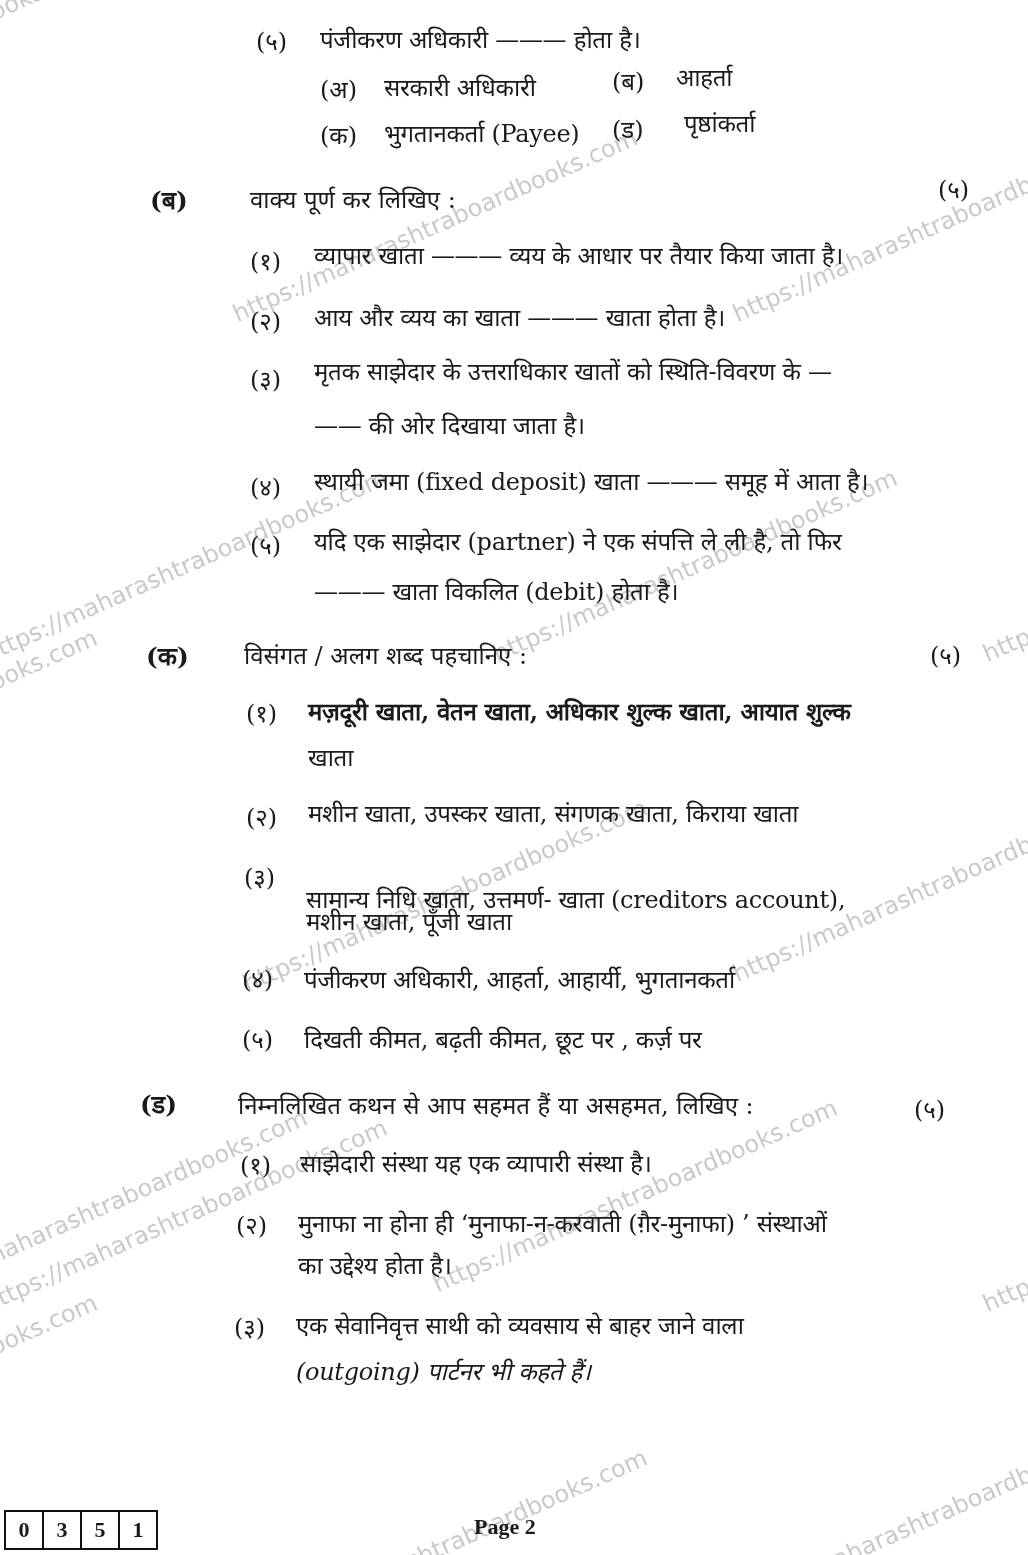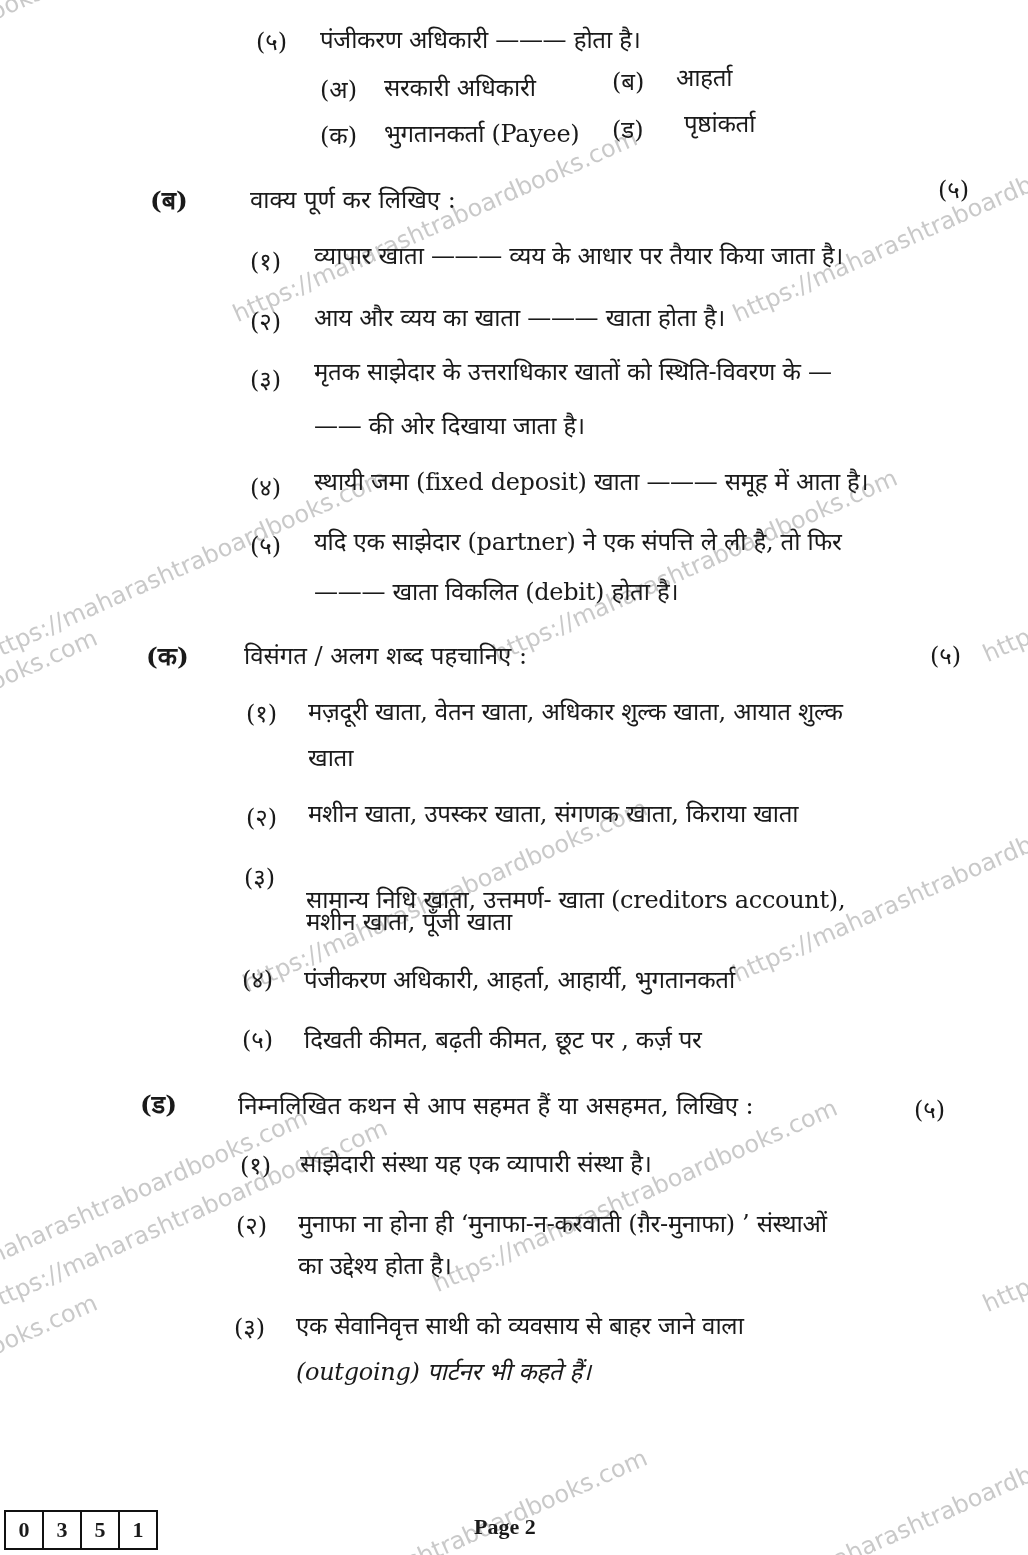--- a/index.html
+++ b/index.html
@@ -84,21 +84,21 @@
   <span class="abs txt" style="left:314px; top:524px;">यदि एक साझेदार (partner) ने एक संपत्ति ले ली है, तो फिर</span>
   <span class="abs txt" style="left:314px; top:574px;">——— खाता विकलित (debit) होता है।</span>
 </div>
 
 <div>
   <span class="abs sec-lbl" style="left:146px; top:638px;">(क)</span>
   <span class="abs sec-title" style="left:244px; top:638px;">विसंगत / अलग शब्द पहचानिए :</span>
   <span class="abs marks" style="left:930px; top:638px;">(५)</span>
 
   <span class="abs lbl" style="left:246px; top:696px;">(१)</span>
-  <span class="abs txt" style="left:308px; top:694px;">मज़दूरी खाता, वेतन खाता, अधिकार शुल्क खाता, आयात शुल्क</span>
+  <span class="abs txt" style="left:308px; top:694px;font-weight:bold;">मज़दूरी खाता, वेतन खाता, अधिकार शुल्क खाता, आयात शुल्क</span>
   <span class="abs txt" style="left:308px; top:740px;">खाता</span>
 
   <span class="abs lbl" style="left:246px; top:800px;">(२)</span>
   <span class="abs txt" style="left:308px; top:796px;">मशीन खाता, उपस्कर खाता, संगणक खाता, किराया खाता</span>
 
   <span class="abs lbl" style="left:244px; top:860px;">(३)</span>
   <span class="abs txt" style="left:306px; top:860px;margin-top:22px;">सामान्य निधि खाता, उत्तमर्ण- खाता (creditors account),</span>
   <span class="abs txt" style="left:306px; top:904px;">मशीन खाता, पूँजी खाता</span>
 
   <span class="abs lbl" style="left:242px; top:962px;">(४)</span>

